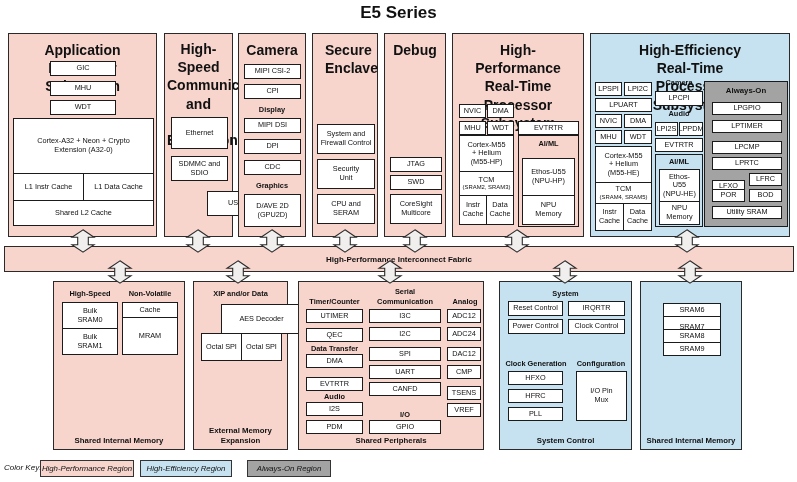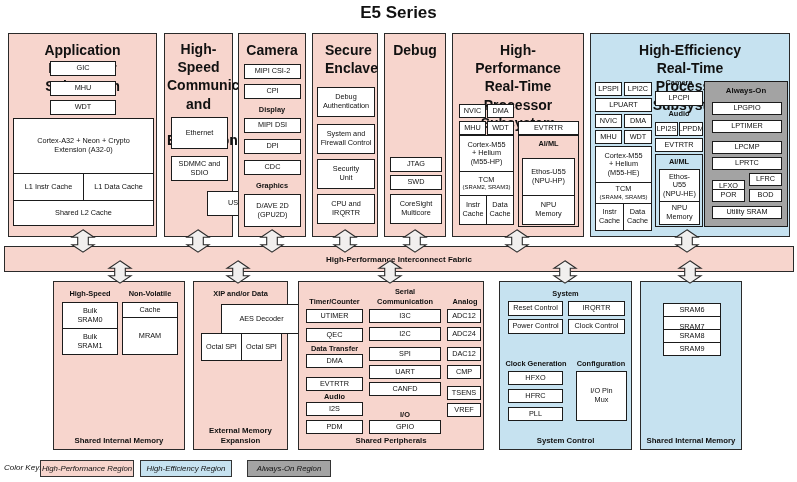--- a/index.html
+++ b/index.html
@@ -60,24 +60,23 @@
     <div class="hdr" style="left:0;right:0;top:72px;">Display</div>
     <div class="wbox" style="left:5px;top:84px;width:57px;height:15px;">MIPI DSI</div>
     <div class="wbox" style="left:5px;top:105px;width:57px;height:15px;">DPI</div>
     <div class="wbox" style="left:5px;top:126px;width:57px;height:15px;">CDC</div>
     <div class="hdr" style="left:0;right:0;top:148px;">Graphics</div>
     <div class="wbox" style="left:5px;top:160px;width:57px;height:33px;padding:0 8px;">D/AVE 2D (GPU2D)</div>
   </div>
 
   <div class="block pink" style="left:312px;top:33px;width:66px;height:204px;">
     <div class="btitle" style="top:7px;padding:0 10px;">Secure Enclave</div>
-    <div class="wbox" style="left:4px;top:53px;width:58px;height:30px;">Debug Authentication</div>
     <div class="wbox" style="left:4px;top:90px;width:58px;height:30px;">System and Firewall Control</div>
     <div class="wbox" style="left:4px;top:125px;width:58px;height:30px;padding:0 10px;">Security Unit</div>
-    <div class="wbox" style="left:4px;top:160px;width:58px;height:30px;padding:0 10px;">CPU and IRQRTR</div>
+    <div class="wbox" style="left:4px;top:160px;width:58px;height:30px;padding:0 10px;">CPU and SERAM</div>
   </div>
 
   <div class="block pink" style="left:384px;top:33px;width:62px;height:204px;">
     <div class="btitle" style="top:7px;">Debug</div>
     <div class="wbox" style="left:5px;top:123px;width:52px;height:15px;">JTAG</div>
     <div class="wbox" style="left:5px;top:141px;width:52px;height:15px;">SWD</div>
     <div class="wbox" style="left:5px;top:160px;width:52px;height:30px;padding:0 8px;">CoreSight Multicore</div>
   </div>
 
   <div class="block pink" style="left:452px;top:33px;width:132px;height:204px;">

